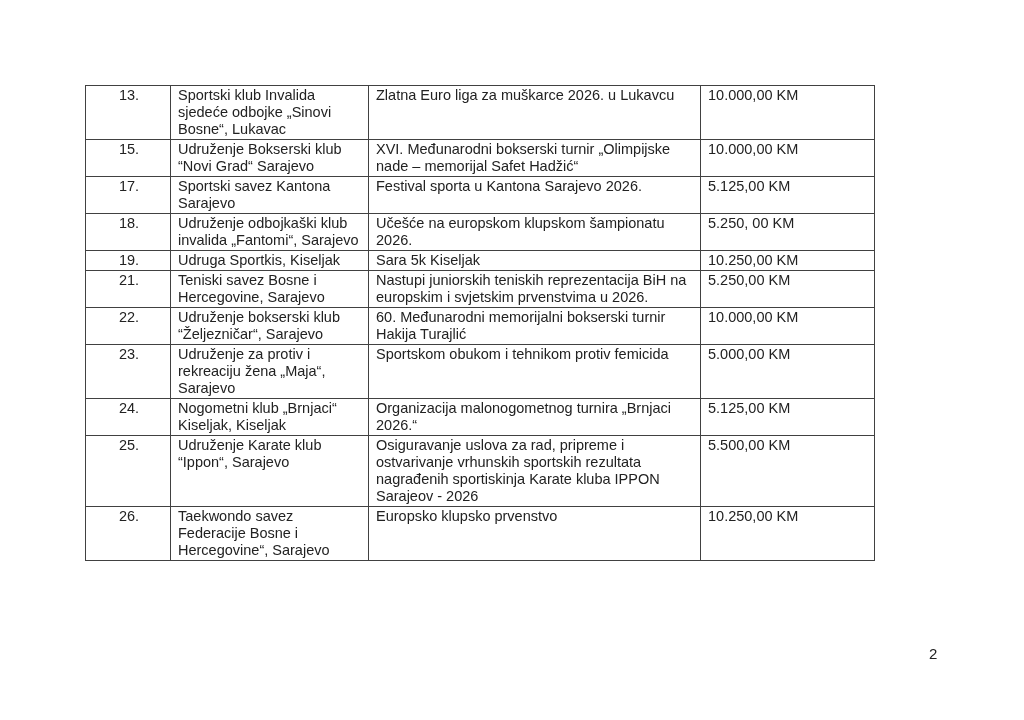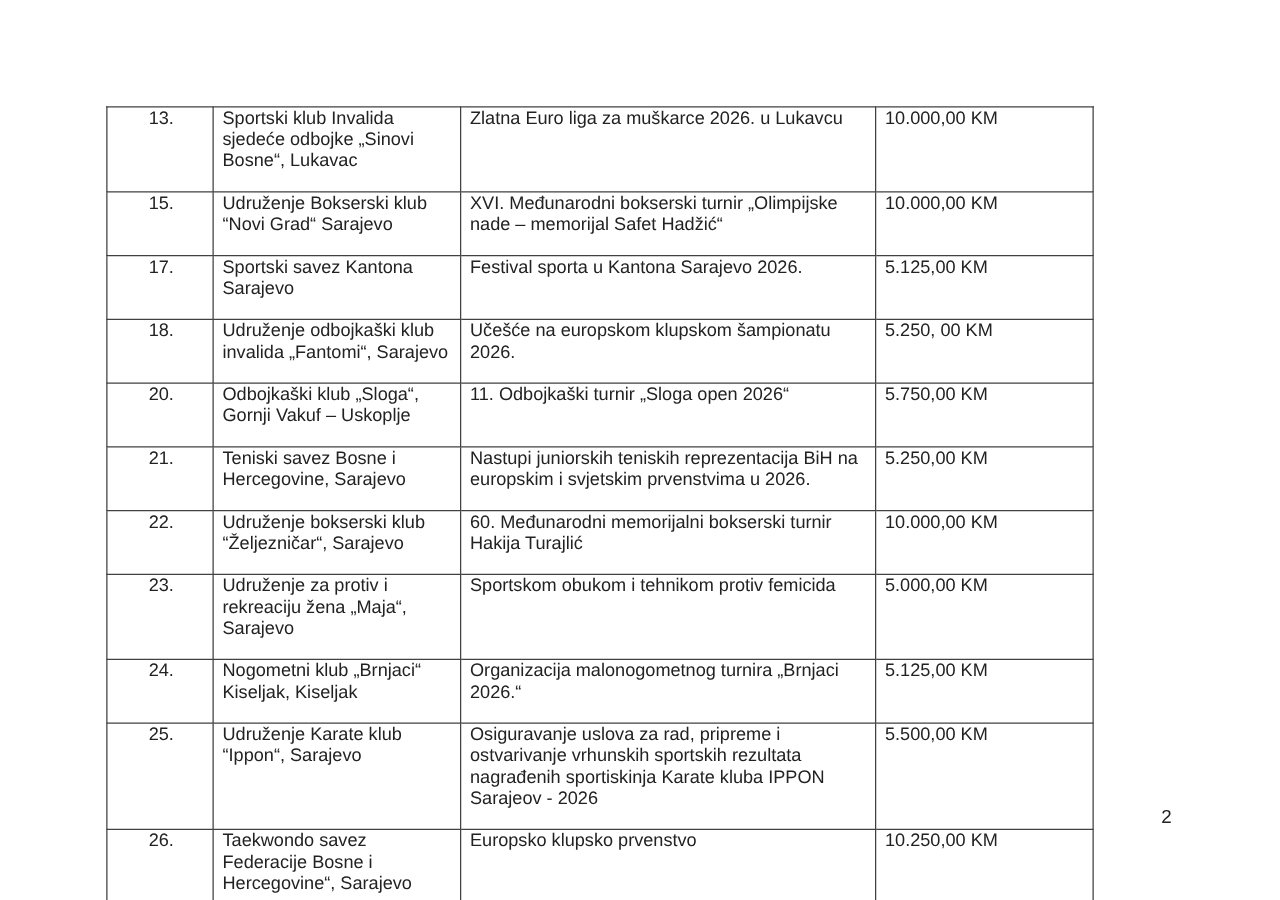--- a/index.html
+++ b/index.html
@@ -27,21 +27,21 @@
     font-size: 14.5px;
     line-height: 17px;
     color: #222222;
   }
   table.grants col.c-num     { width: 85px; }
   table.grants col.c-club    { width: 198px; }
   table.grants col.c-purpose { width: 332px; }
   table.grants col.c-amount  { width: 174px; }
   table.grants td {
     border: 1.5px solid #414141;
-    padding: 1px 5px 15px 7px;
+    padding: 1px 5px 1px 7px;
     vertical-align: top;
     overflow: hidden;
     word-wrap: break-word;
   }
   td.num {
     text-align: center;
     padding: 1px 2px;
   }
   td.amount {
     vertical-align: middle;
@@ -87,24 +87,24 @@
           <td class="purpose">Festival sporta u Kantona Sarajevo 2026.</td>
           <td class="amount">5.125,00 KM</td>
         </tr>
         <tr>
           <td class="num">18.</td>
           <td class="club">Udruženje odbojkaški klub invalida „Fantomi“, Sarajevo</td>
           <td class="purpose">Učešće na europskom klupskom šampionatu 2026.</td>
           <td class="amount">5.250, 00 KM</td>
         </tr>
         <tr>
-          <td class="num">20.</td>
-          <td class="club">Odbojkaški klub „Sloga“, Gornji Vakuf – Uskoplje</td>
-          <td class="purpose">11. Odbojkaški turnir „Sloga open 2026“</td>
-          <td class="amount">5.750,00 KM</td>
+          <td class="num">19.</td>
+          <td class="club">Udruga Sportkis, Kiseljak</td>
+          <td class="purpose">Sara 5k Kiseljak</td>
+          <td class="amount">10.250,00 KM</td>
         </tr>
         <tr>
           <td class="num">21.</td>
           <td class="club">Teniski savez Bosne i Hercegovine, Sarajevo</td>
           <td class="purpose">Nastupi juniorskih teniskih reprezentacija BiH na europskim i svjetskim prvenstvima u 2026.</td>
           <td class="amount">5.250,00 KM</td>
         </tr>
         <tr>
           <td class="num">22.</td>
           <td class="club">Udruženje bokserski klub “Željezničar“, Sarajevo</td>

